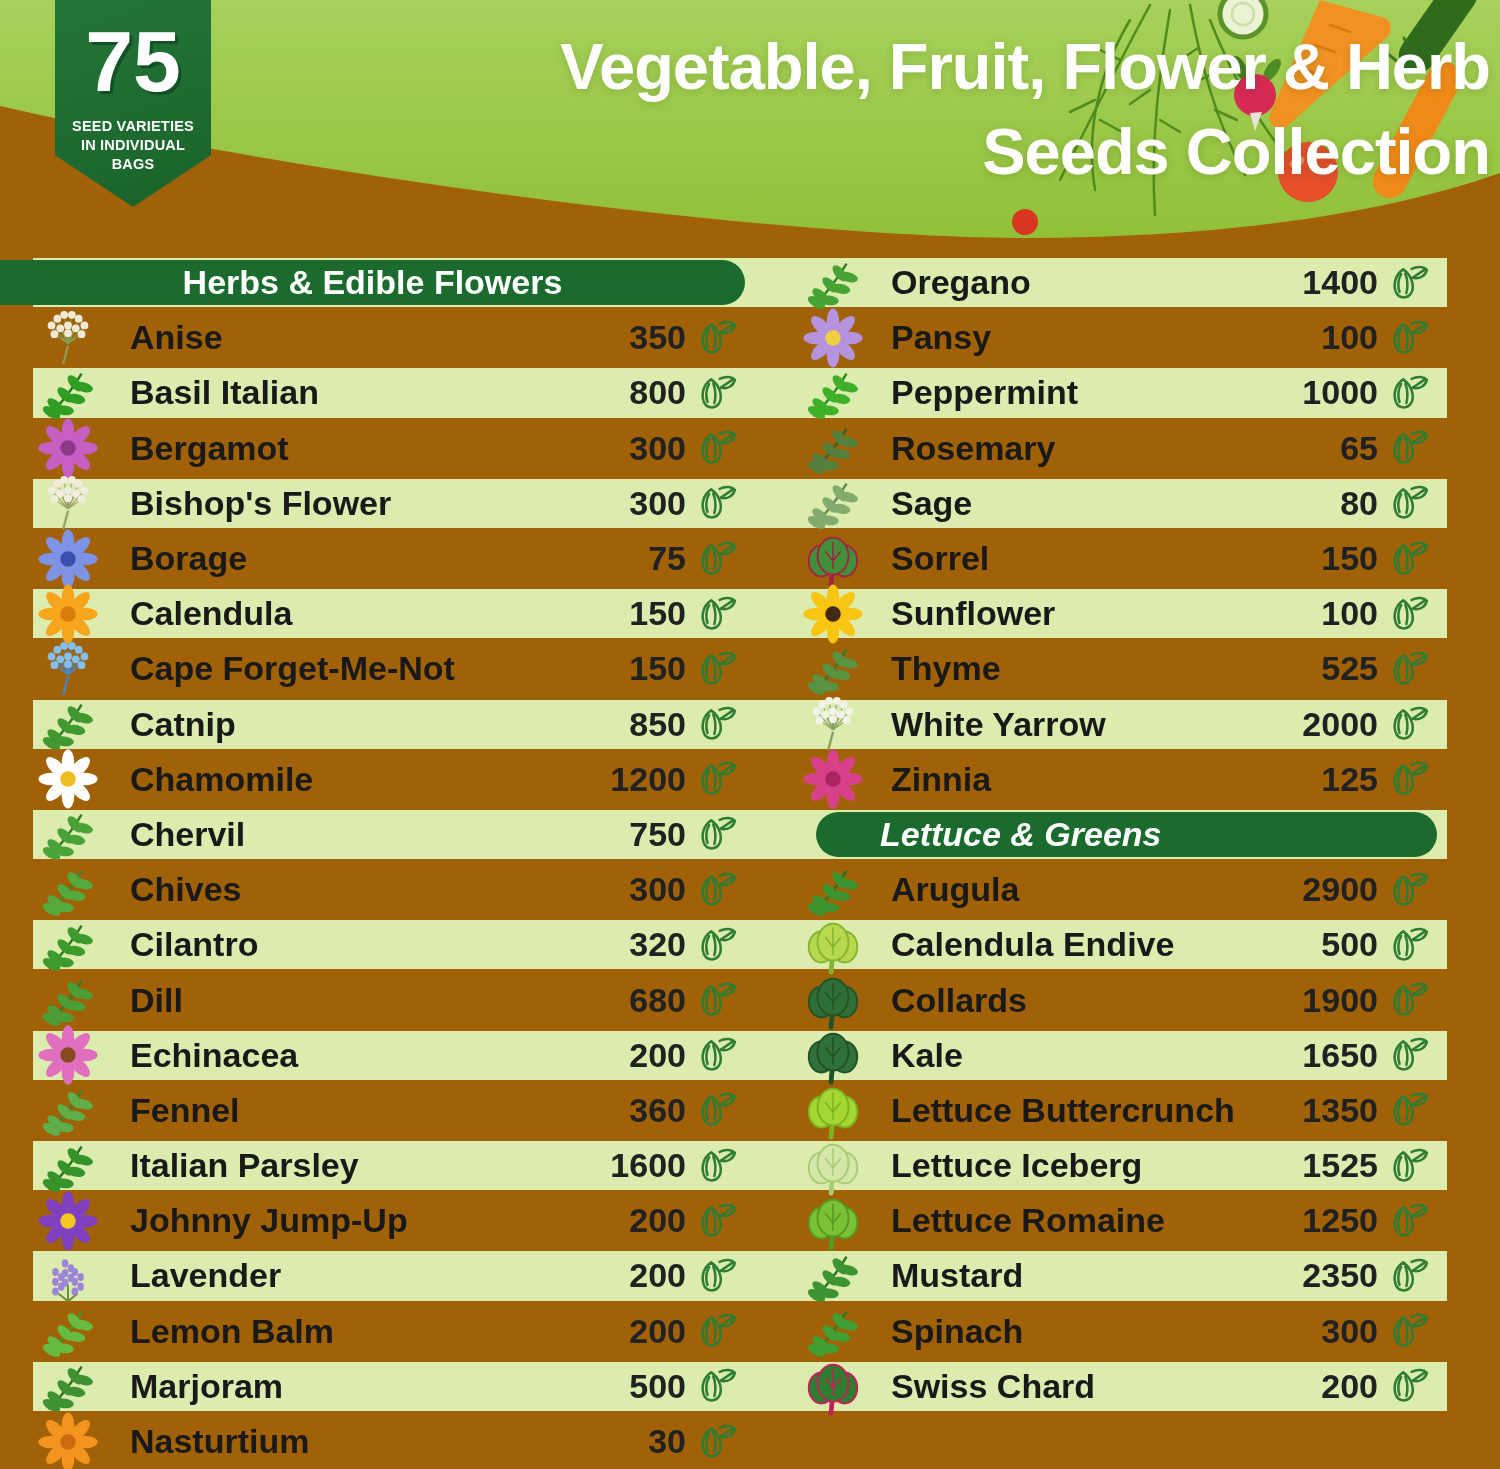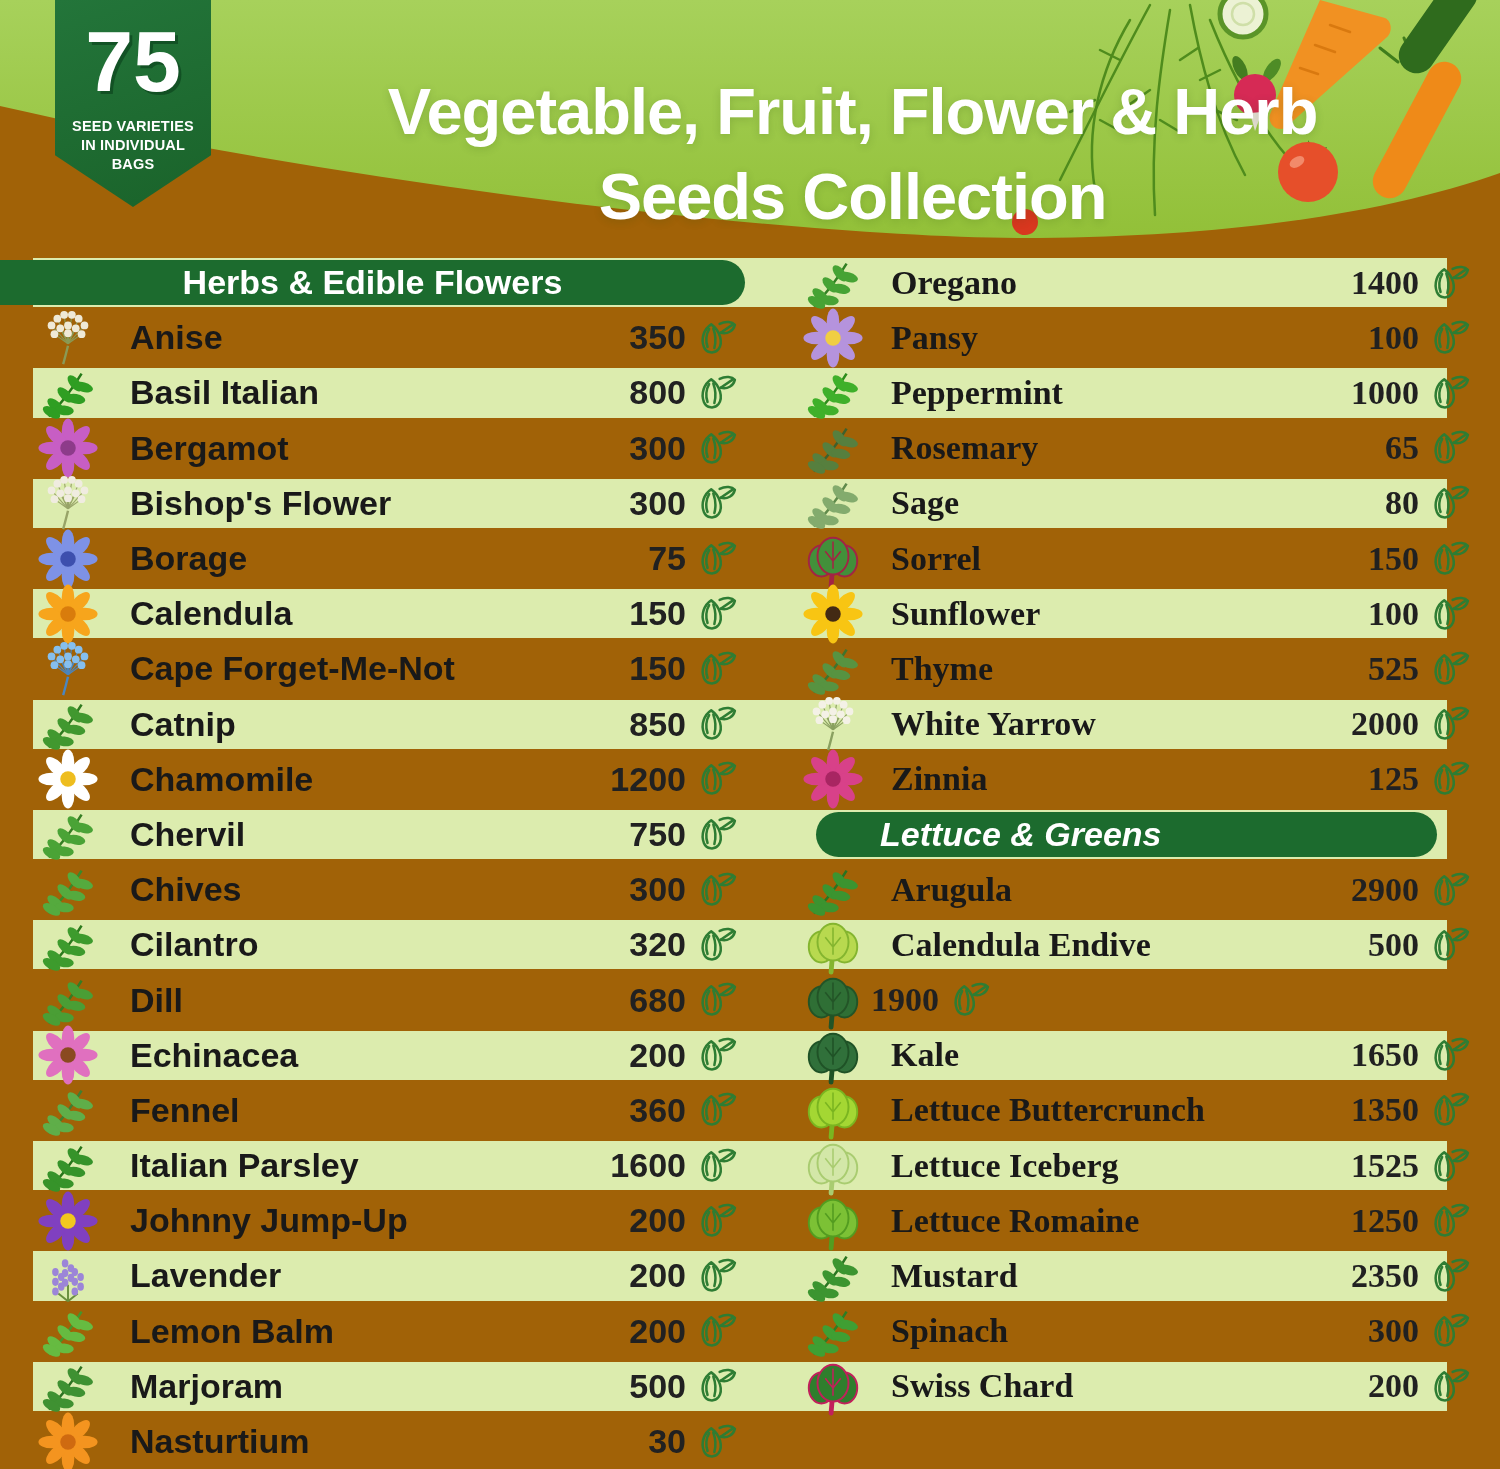--- a/index.html
+++ b/index.html
@@ -4,44 +4,43 @@
 <style>
   html,body{margin:0;padding:0;background:#ffffff;}
   .page{
     position:relative;width:1500px;height:1469px;overflow:hidden;background:#a16207;
     font-family:"Liberation Sans", sans-serif;
   }
   
   .header-swoosh{position:absolute;left:0;top:0;width:1500px;height:260px;z-index:1;}
   .veg-art{position:absolute;right:0;top:0;width:500px;height:260px;z-index:2;}
   .title{
-    position:absolute;left:215px;right:10px;top:24px;z-index:3;text-align:center;
+    position:absolute;left:215px;right:10px;top:24px;z-index:3;text-align:right;
     color:#ffffff;font-weight:bold;font-size:65px;line-height:85px;letter-spacing:-1px;
     text-shadow:0 2px 8px rgba(40,70,10,.18);
-    margin-top:45px;
   }
   .badge{
     position:absolute;left:55px;top:0;width:156px;height:207px;z-index:4;
     background:linear-gradient(160deg,#23753a,#1a632a);
     -webkit-clip-path:polygon(0 0,100% 0,100% 75%,50% 100%,0 75%);
     clip-path:polygon(0 0,100% 0,100% 75%,50% 100%,0 75%);
     color:#fff;text-align:center;
   }
   .badge-number{font-size:86px;font-weight:bold;line-height:1;margin-top:18px;
     text-shadow:3px 3px 0 rgba(8,58,24,.55);}
   .badge-lines{font-size:14.5px;font-weight:bold;line-height:1.32;margin-top:13px;letter-spacing:.2px;}
   
   .rows{position:absolute;left:0;top:255px;width:1500px;z-index:3;}
   .row{position:relative;height:55.2px;}
   .stripe{display:none;position:absolute;left:33px;right:53px;top:3px;bottom:3px;background:#dcecae;}
   .row.green .stripe{display:block;}
   .cells{position:relative;display:flex;height:100%;z-index:2;}
   .cell{flex:0 0 750px;display:flex;align-items:center;box-sizing:border-box;}
   .cell-l{padding-left:26px;padding-right:12px;}
-  .cell-r{padding-left:45px;padding-right:29px;font-family:Liberation Serif, serif;}
+  .cell-r{padding-left:45px;padding-right:70px;}
   .thumb{flex:0 0 84px;width:84px;height:62px;display:flex;align-items:center;justify-content:center;}
   .cell-r .thumb{flex-basis:76px;width:76px;}
   .thumb svg{width:62px;height:62px;}
   .pname{flex:1;font-size:34px;font-weight:bold;color:#191919;padding-left:20px;white-space:nowrap;overflow:hidden;}
   .pcount{font-size:34px;font-weight:600;color:#212121;text-align:left;white-space:nowrap;}
   .seedic{flex:0 0 42px;width:42px;height:40px;margin-left:10px;}
   .pill{
     position:absolute;top:5px;height:45px;background:#1c6b2e;color:#ffffff;z-index:3;
     display:flex;align-items:center;font-size:34px;font-weight:bold;box-sizing:border-box;
   }
@@ -894,20 +893,21 @@
       <div class="cell cell-r">
         <div class="thumb">
               <svg viewBox="0 0 64 64">
                 <path d="M30 60 L32 36" stroke="#235427" stroke-width="5" stroke-linecap="round"></path>
                 <ellipse cx="20" cy="34" rx="13" ry="16" fill="#2f6f35" stroke="#235427" stroke-width="2"></ellipse>
                 <ellipse cx="44" cy="34" rx="13" ry="16" fill="#2f6f35" stroke="#235427" stroke-width="2"></ellipse>
                 <ellipse cx="32" cy="29" rx="16" ry="19" fill="#2f6f35" stroke="#235427" stroke-width="2"></ellipse>
                 <path d="M32 14 L32 42 M24 24 L32 34 M40 24 L32 34" stroke="#235427" stroke-width="1.6" fill="none"></path>
               </svg>
             </div>
+        <div class="pname">Collards</div>
         <div class="pcount">1900</div>
         <div class="seedic"><svg viewBox="0 0 40 36" width="42" height="40">
      <g fill="none" stroke="#2e7d33" stroke-width="2.4" stroke-linecap="round" stroke-linejoin="round">
        <path d="M14.5 5 C7.5 9.5 4.5 18.5 7.5 26.5 C10 32.5 17.5 33.5 21.5 28.5 C26 22.5 23 11 14.5 5 Z"></path>
        <path d="M12.5 9.5 C9.5 14.5 9 21.5 11 26.5"></path>
        <path d="M16.5 9 C18.5 14.5 19 22 17.5 27.5"></path>
        <path d="M22.5 4.5 C28.5 1.5 34.5 2.5 37 5.5 C35.5 11.5 30 14.5 23.5 13"></path>
        <path d="M23.5 13 L34.5 5.5"></path>
      </g>
    </svg></div>

